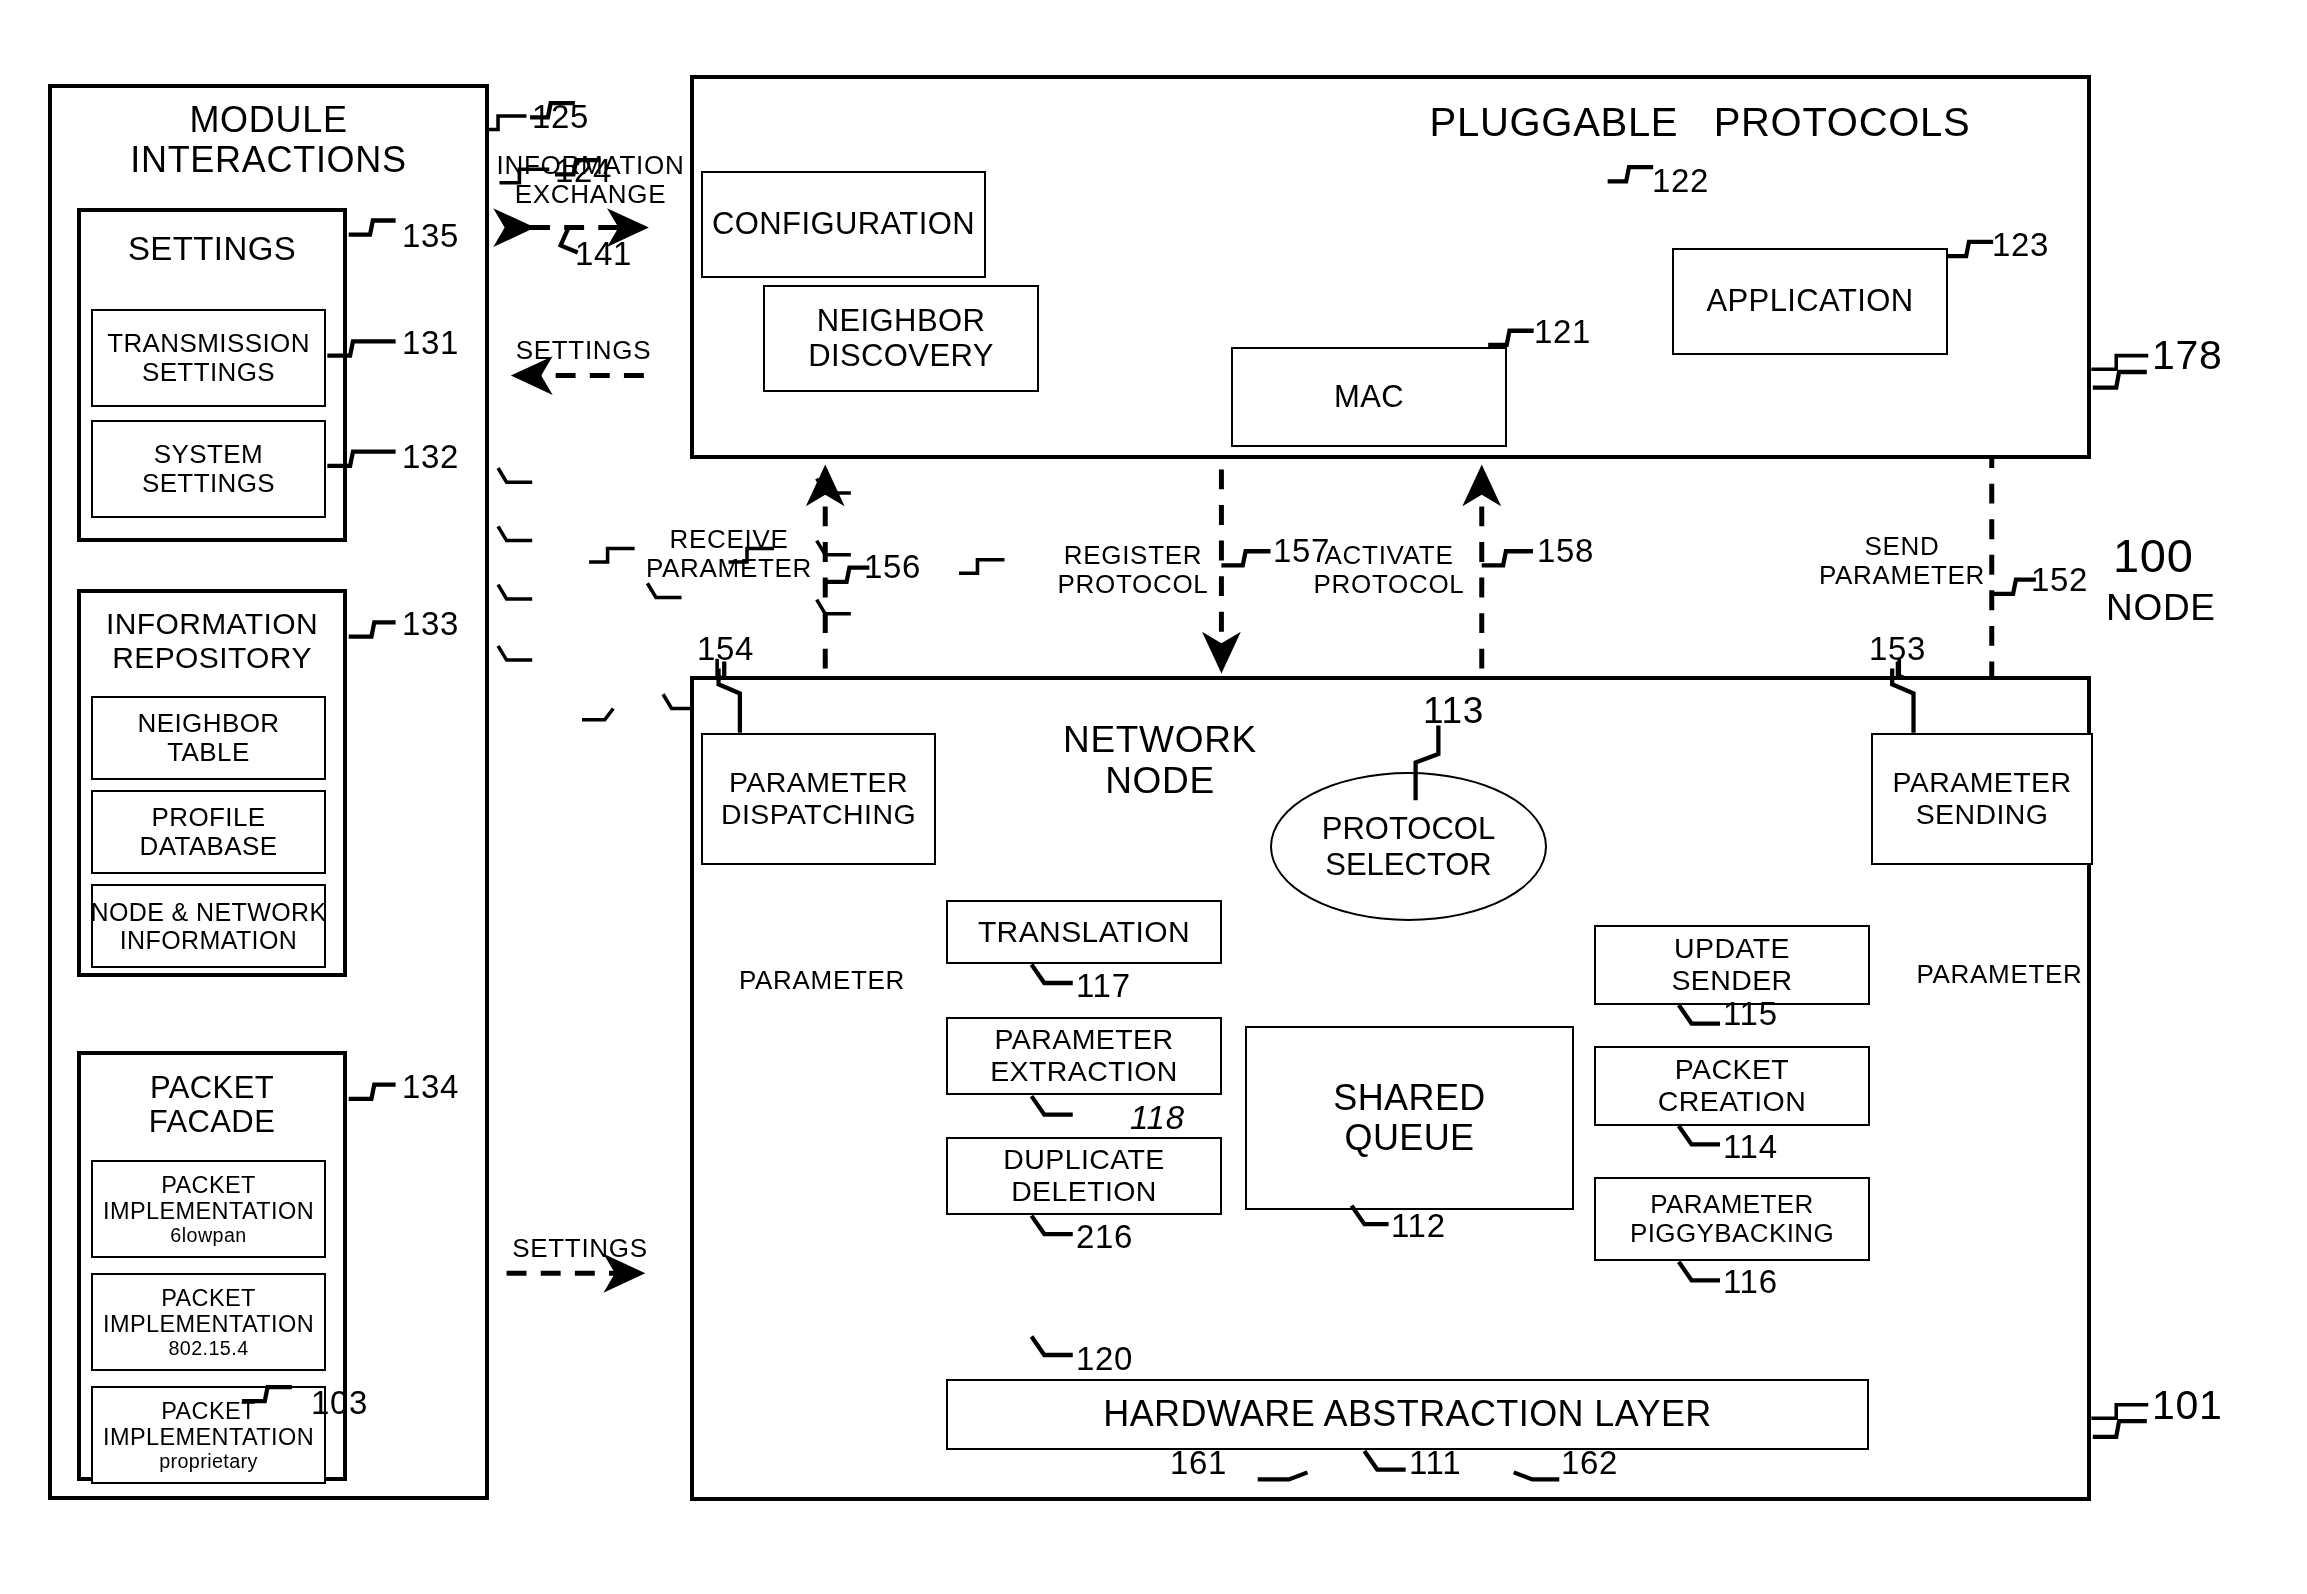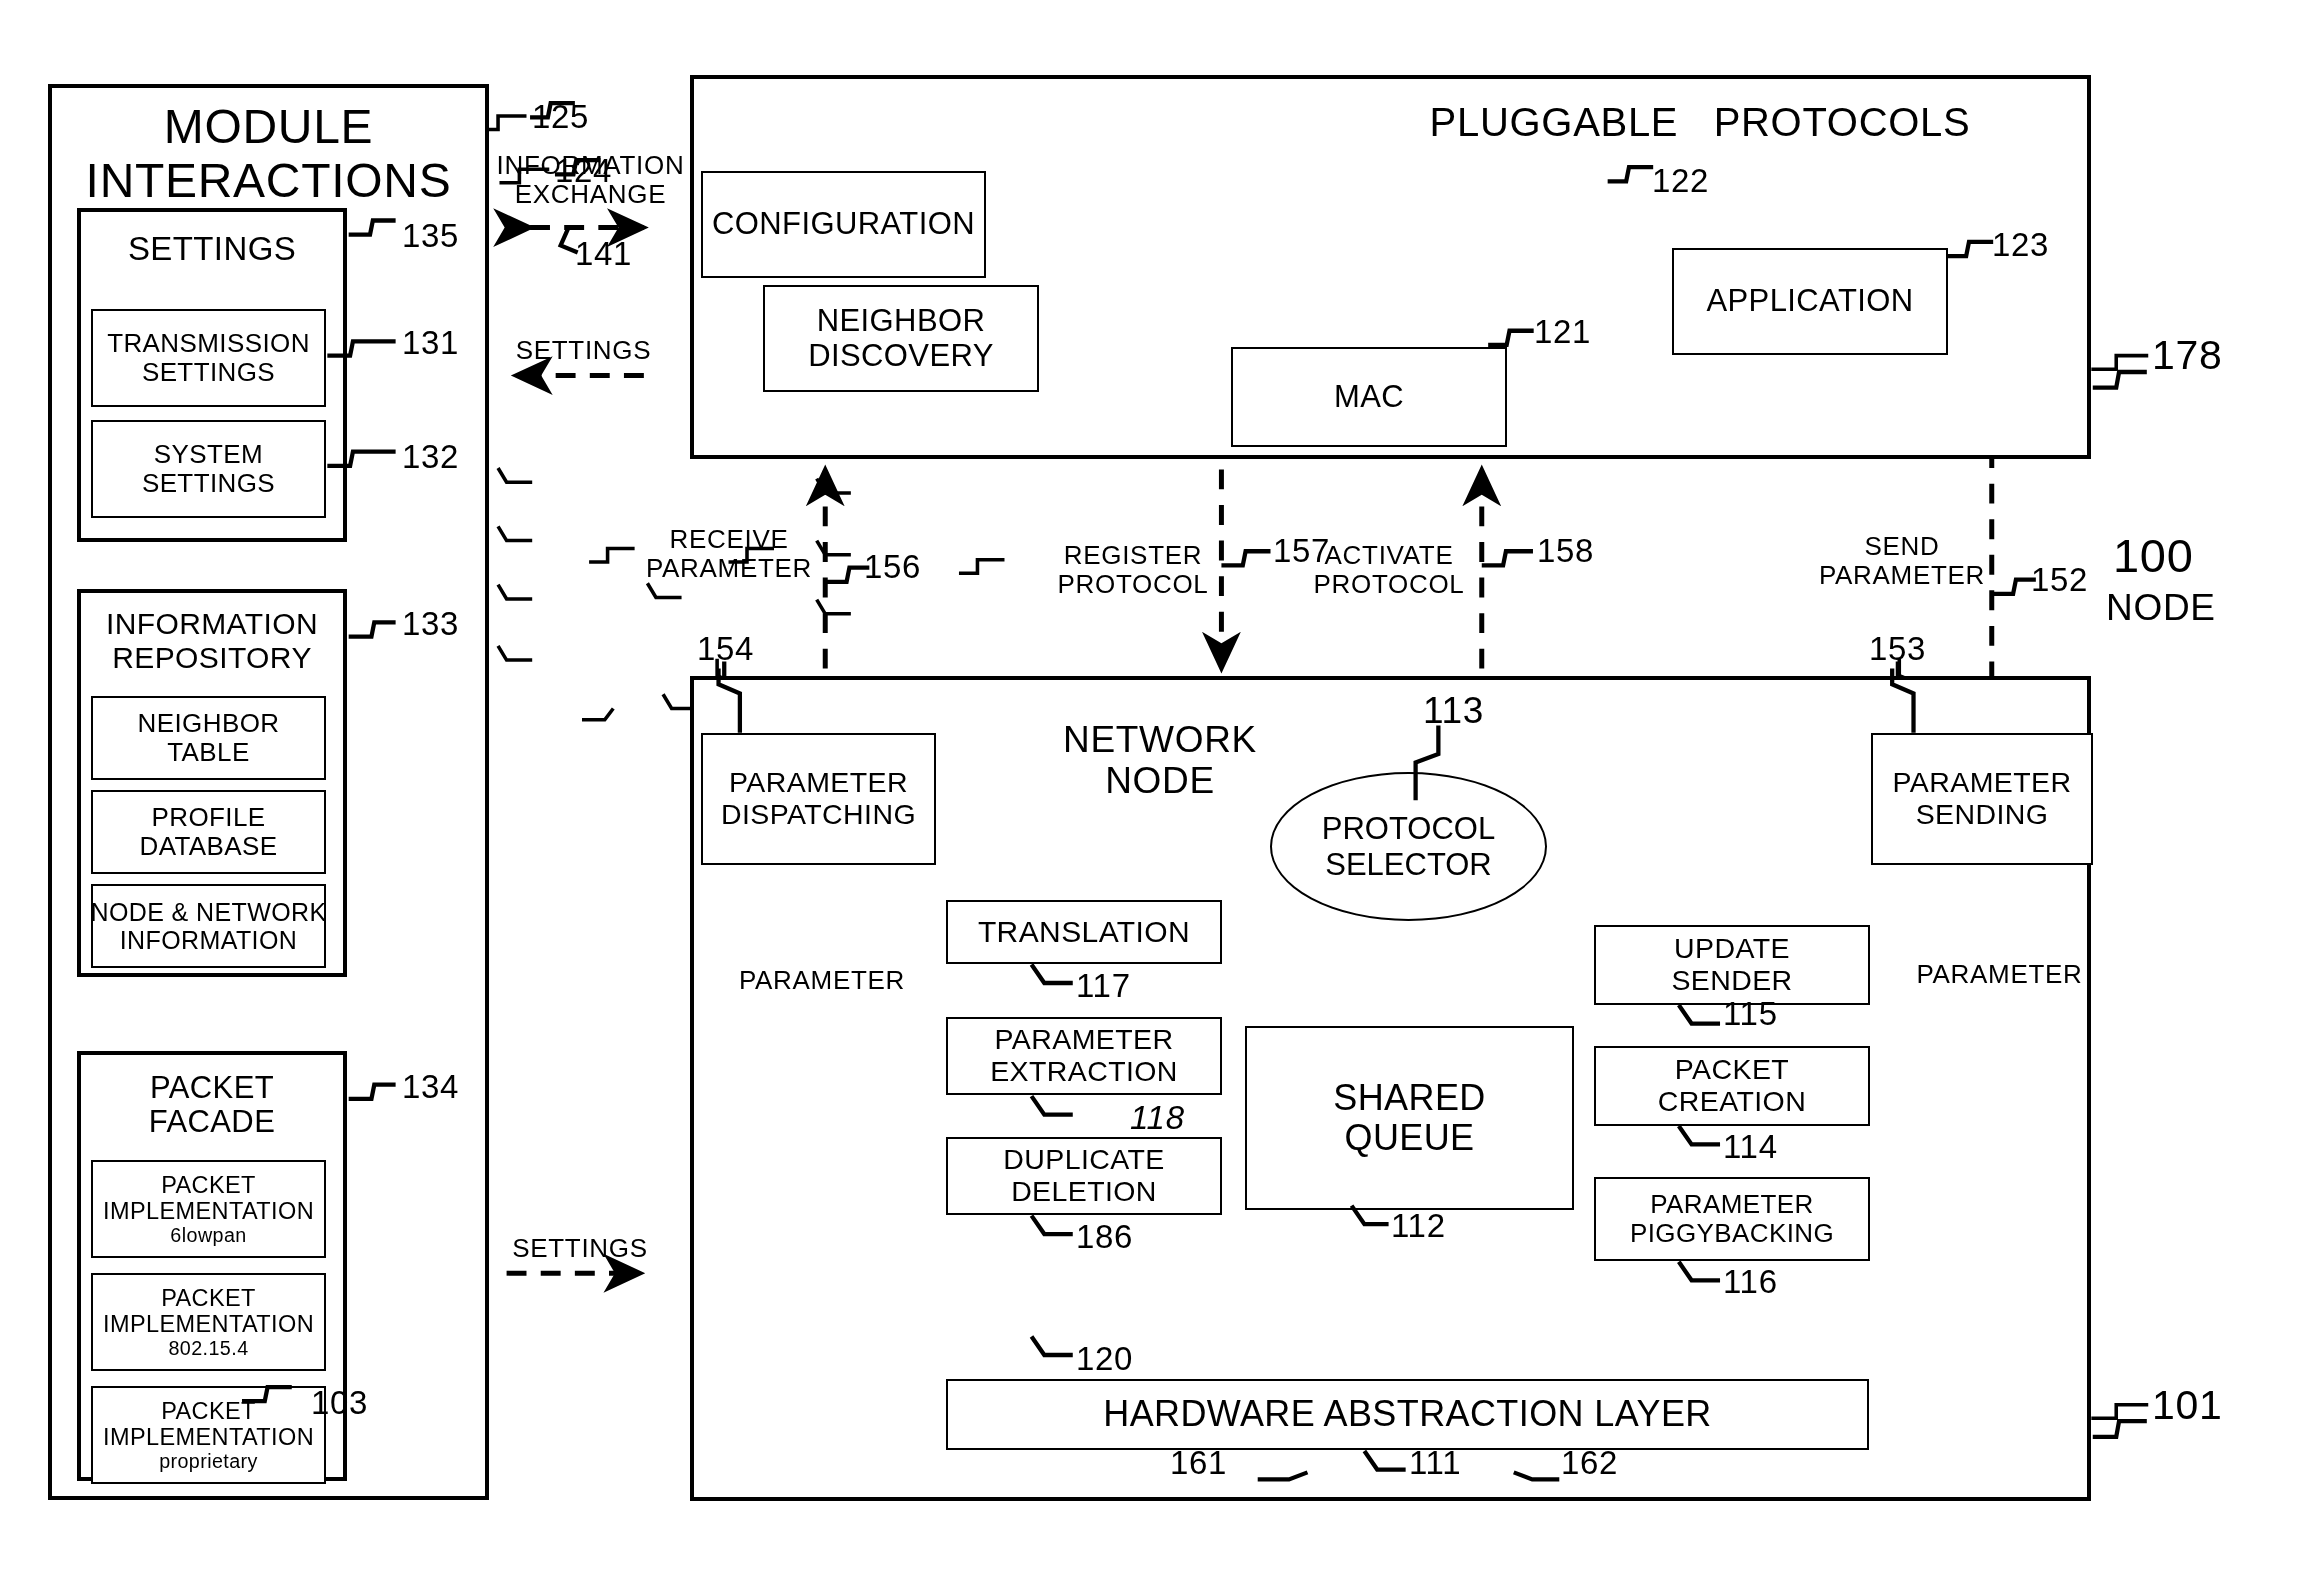--- a/index.html
+++ b/index.html
@@ -200,21 +200,21 @@
     </g>
 
     <g stroke="#000" stroke-width="6" fill="none">
       <path d="M1045,1010 L1045,972 L1018,960 L1018,930"></path>
       <path d="M2695,1010 L2695,972 L2668,960 L2668,930"></path>
     </g>
   </svg>
 
   <div class="box outer" style="left:48px;top:84px;width:441px;height:1416px;border-width:4.3px;"></div>
 
-  <div class="titletext" style="left:48px;top:100px;width:441px;font-size:48px;">MODULE
+  <div class="titletext" style="left:48px;top:100px;width:441px;font-size:36px;">MODULE
 INTERACTIONS</div>
 
   <div class="box" style="left:77px;top:208px;width:270px;height:334px;border-width:4.3px;align-items:flex-start;">
     <span style="margin-top:18.5px;font-size:33px;">SETTINGS</span>
   </div>
   <div class="box inner" style="left:91px;top:309px;width:235px;height:98px;font-size:26px;white-space:pre;">
     <span>TRANSMISSION
 SETTINGS</span>
   </div>
   <div class="box inner" style="left:91px;top:420px;width:235px;height:98px;font-size:26px;white-space:pre;">
@@ -376,21 +376,21 @@
   <div class="num" style="left:864px;top:548px;">156</div>
   <div class="num" style="left:1273px;top:532px;">157</div>
   <div class="num" style="left:1537px;top:532px;">158</div>
   <div class="num" style="left:2031px;top:561px;">152</div>
 
   <div class="num" style="left:697px;top:630px;">154</div>
   <div class="num" style="left:1869px;top:630px;">153</div>
   <div class="num" style="left:1423px;top:690px;font-size:37px;">113</div>
   <div class="num" style="left:1076px;top:967px;">117</div>
   <div class="num" style="left:1130px;top:1099px;font-style:italic;">118</div>
-  <div class="num" style="left:1076px;top:1218px;">186</div>
+  <div class="num" style="left:1076px;top:1218px;">216</div>
   <div class="num" style="left:1076px;top:1340px;">120</div>
   <div class="num" style="left:1391px;top:1207px;">112</div>
   <div class="num" style="left:1723px;top:995px;">115</div>
   <div class="num" style="left:1723px;top:1128px;">114</div>
   <div class="num" style="left:1723px;top:1263px;">116</div>
   <div class="num" style="left:1409px;top:1444px;">111</div>
   <div class="num" style="left:1170px;top:1444px;">161</div>
   <div class="num" style="left:1561px;top:1444px;">162</div>
   <div class="num" style="left:2152px;top:1382px;font-size:41px;">101</div>
 

